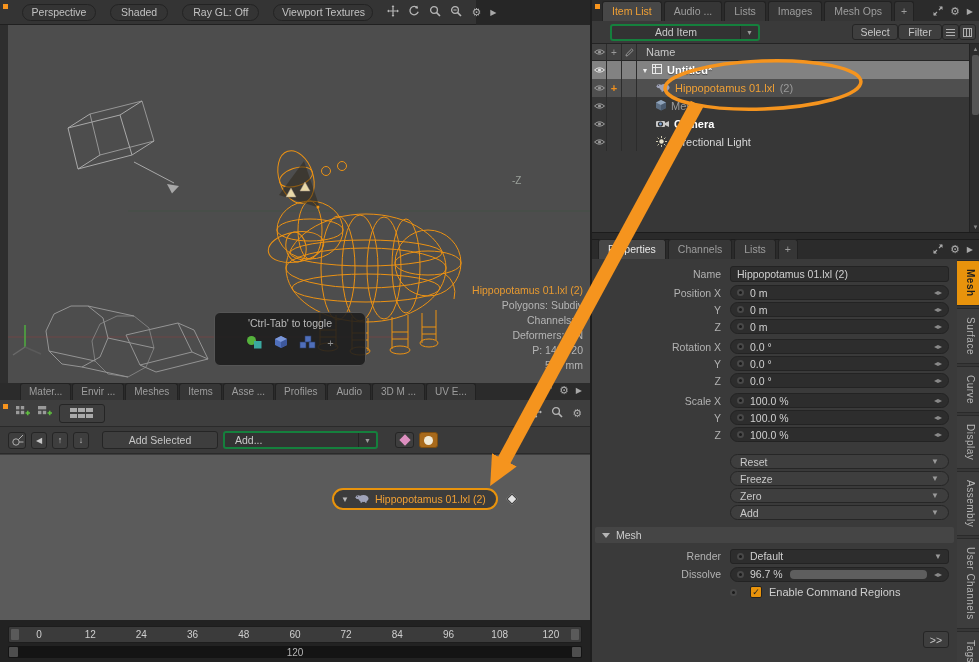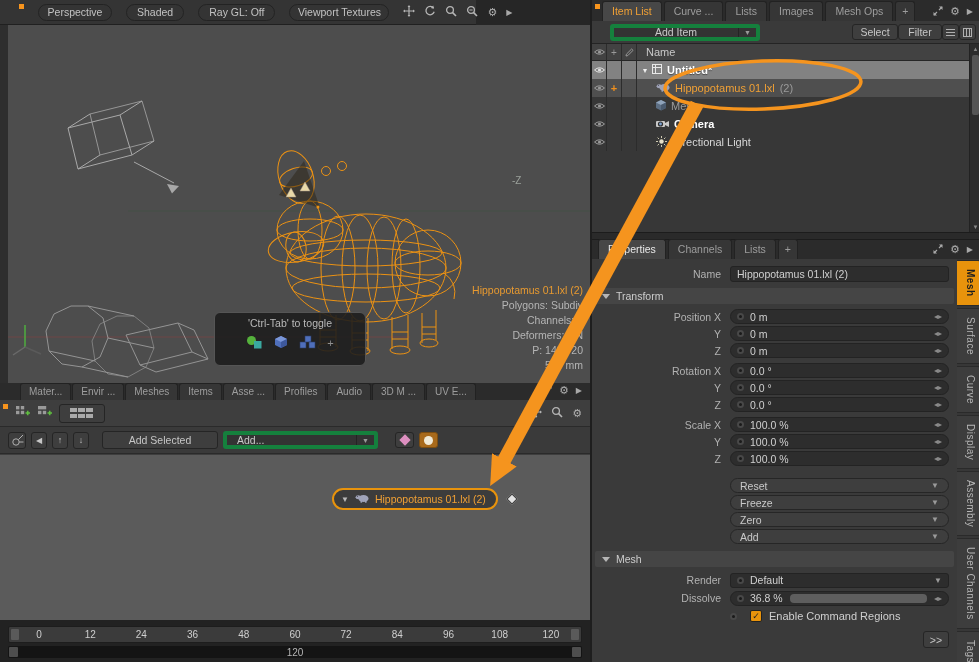--- a/index.html
+++ b/index.html
@@ -3,21 +3,21 @@
 <meta charset="utf-8">
 <style>
 *{box-sizing:border-box;margin:0;padding:0}
 html,body{width:979px;height:662px;overflow:hidden}
 body{position:relative;background:#262626;font-family:"Liberation Sans","DejaVu Sans",sans-serif;font-size:11px;color:#c6c6c6}
 .abs{position:absolute}
 .flex{display:flex;align-items:center}
 .nw{white-space:nowrap}
 .vpbtn{height:17px;padding:0 10px;background:#343434;border:1px solid #232323;border-radius:9px;color:#c2c2c2;font-size:10.5px;display:flex;align-items:center;justify-content:center;white-space:nowrap}
 .btn{background:#3e3e3e;border:1px solid #252525;border-radius:3px;color:#c6c6c6;display:flex;align-items:center;justify-content:center;font-size:10.5px;white-space:nowrap}
-.combo{background:#333;border:4px solid #15803d;border-radius:3px;display:flex;align-items:center;color:#c9c9c9;font-size:10.5px}
+.combo{background:#333;border:2px solid #15803d;border-radius:3px;display:flex;align-items:center;color:#c9c9c9;font-size:10.5px}
 .combo .arr{margin-left:auto;border-left:1px solid #242424;align-self:stretch;display:flex;align-items:center;padding:0 5px;color:#9a9a9a;font-size:7px}
 .tabstrip{display:flex;align-items:flex-end;background:#2b2b2b;gap:2px}
 .tab{padding:3px 9px 4px;background:#363636;color:#9d9d9d;border:1px solid #222;border-bottom:none;border-radius:3px 3px 0 0;font-size:10.5px;white-space:nowrap}
 .tab.active{background:#474747;color:#e8e8e8}
 .tab.orange{color:#f0a035}
 .tab.sm{padding:2px 8px 3px;font-size:10px}
 .stripicons{margin-left:auto;display:flex;align-items:center;gap:7px;padding:0 8px 3px 0;color:#a8a8a8}
 .pfield{flex:1;height:15px;background:#2d2d2d;border:1px solid #232323;border-radius:8px;display:flex;align-items:center;padding:0 6px;color:#d0d0d0;font-size:10.5px;min-width:0;white-space:nowrap}
 .dot{width:7px;height:7px;border-radius:50%;background:#1a1a1a;border:2px solid #484848;margin-right:6px;flex:none}
 .spin{margin-left:auto;color:#8a8a8a;font-size:8px;flex:none}
@@ -33,21 +33,21 @@
 .vtab{writing-mode:vertical-rl;background:#3d3d3d;color:#b5b5b5;border-radius:0 3px 3px 0;margin-bottom:2px;padding:8px 4px;font-size:10px;letter-spacing:.5px;border:1px solid #2a2a2a;border-left:none}
 .vtab.active{background:#e8930c;color:#1e1e1e;font-weight:bold}
 .tick{width:26px;text-align:center;color:#cfcfcf;font-size:10px}
 .chk{width:12px;height:12px;background:#e8930c;border:1px solid #222;border-radius:2px;color:#222;font-size:9px;font-weight:bold;display:flex;align-items:center;justify-content:center;flex:none}
 .gear{font-size:11px;color:#b0b0b0}
 .smtri{font-size:8px;color:#a8a8a8}
 </style>
 </head>
 <body>
 
-<div class="abs flex" style="left:0;top:0;width:476px;height:25px;background:#343434;border-bottom:1px solid #202020;padding:0 8px 0 19px;gap:14px">
+<div class="abs flex" style="left:0;top:0;width:476px;height:25px;background:#343434;border-bottom:1px solid #202020;padding:0 8px 0 3px;gap:14px">
   <span style="width:5px;height:5px;background:#f7941d;align-self:flex-start;margin-top:4px;flex:none"></span>
   <div class="vpbtn" style="width:74px">Perspective</div>
   <div class="vpbtn" style="width:88px">Shaded</div>
   <div class="vpbtn" style="width:100px">Ray GL: Off</div>
   <div class="vpbtn" style="width:100px">Viewport Textures</div>
   <div class="flex" style="margin-left:auto;gap:9px">
     <span><svg width="12" height="12" viewBox="0 0 12 12">
           <path d="M6 1 L6 11 M1 6 L11 6" stroke="#b5b5b5" stroke-width="1.2"></path>
           <path d="M6 0 L4.6 2 H7.4Z M6 12 L4.6 10 H7.4Z M0 6 L2 4.6 V7.4Z M12 6 L10 4.6 V7.4Z" fill="#b5b5b5"></path>
         </svg></span>
@@ -281,21 +281,21 @@
     <span style="color:#b5b5b5;font-size:10px">120</span>
     <span class="abs" style="right:1px;top:1px;width:9px;height:10px;background:#4e4e4e;border-radius:1px"></span>
   </div>
 </div>
 
 <div class="abs" style="left:590px;top:0;width:389px;height:662px;background:#373737;border-left:2px solid #1e1e1e">
 
   <div class="abs tabstrip" style="left:0;top:0;width:389px;height:21px;padding-left:3px">
     <span style="width:5px;height:5px;background:#f7941d;align-self:flex-start;margin-top:4px;flex:none"></span>
     <div class="tab active orange">Item List</div>
-    <div class="tab">Curve ...</div>
+    <div class="tab">Audio ...</div>
     <div class="tab">Lists</div>
     <div class="tab">Images</div>
     <div class="tab">Mesh Ops</div>
     <div class="tab" style="padding:3px 6px 4px">+</div>
     <div class="stripicons">
       <span><svg width="10" height="10" viewBox="0 0 10 10">
             <path d="M1 9 L4 6 M9 1 L6 4" stroke="#a8a8a8" stroke-width="1.2"></path>
             <path d="M0.5 9.5 L0.5 6 L4 9.5Z M9.5 0.5 L6 0.5 L9.5 4Z" fill="#a8a8a8"></path>
           </svg></span>
       <span class="gear">⚙</span>
@@ -471,24 +471,20 @@
   </div>
 
   <div class="abs" style="left:0;top:259px;width:365px;height:403px;background:#3a3a3a;padding-top:5px">
     <div class="prow" style="height:20px">
       <span class="plabel">Name</span>
       <div class="pfield" style="height:16px;border-radius:3px">
         <span>Hippopotamus 01.lxl (2)</span>
       </div>
     </div>
 
-    <div class="sechdr">
-      <span class="tri"></span>
-      <span>Transform</span>
-    </div>
 
     <div class="prow">
         <span class="plabel">Position X</span>
         <div class="pfield">
           <span class="dot"></span>
           <span>0 m</span>
           <span class="spin">◂▸</span>
         </div>
       </div>
     <div class="prow">
@@ -595,21 +591,21 @@
       <div class="pfield" style="border-radius:3px">
         <span class="dot"></span>
         <span>Default</span>
         <span class="darr">▼</span>
       </div>
     </div>
     <div class="prow" style="height:18px">
       <span class="plabel">Dissolve</span>
       <div class="pfield">
         <span class="dot"></span>
-        <span>36.8 %</span>
+        <span>96.7 %</span>
         <span style="flex:1;height:9px;background:#5e5e5e;border-radius:4px;margin:0 7px"></span>
         <span class="spin">◂▸</span>
       </div>
     </div>
     <div class="prow" style="height:18px">
       <span class="plabel"></span>
       <div class="flex" style="flex:1;gap:7px">
         <span class="dot"></span>
         <span class="chk">✓</span>
         <span style="color:#cfcfcf;font-size:11px">Enable Command Regions</span>

